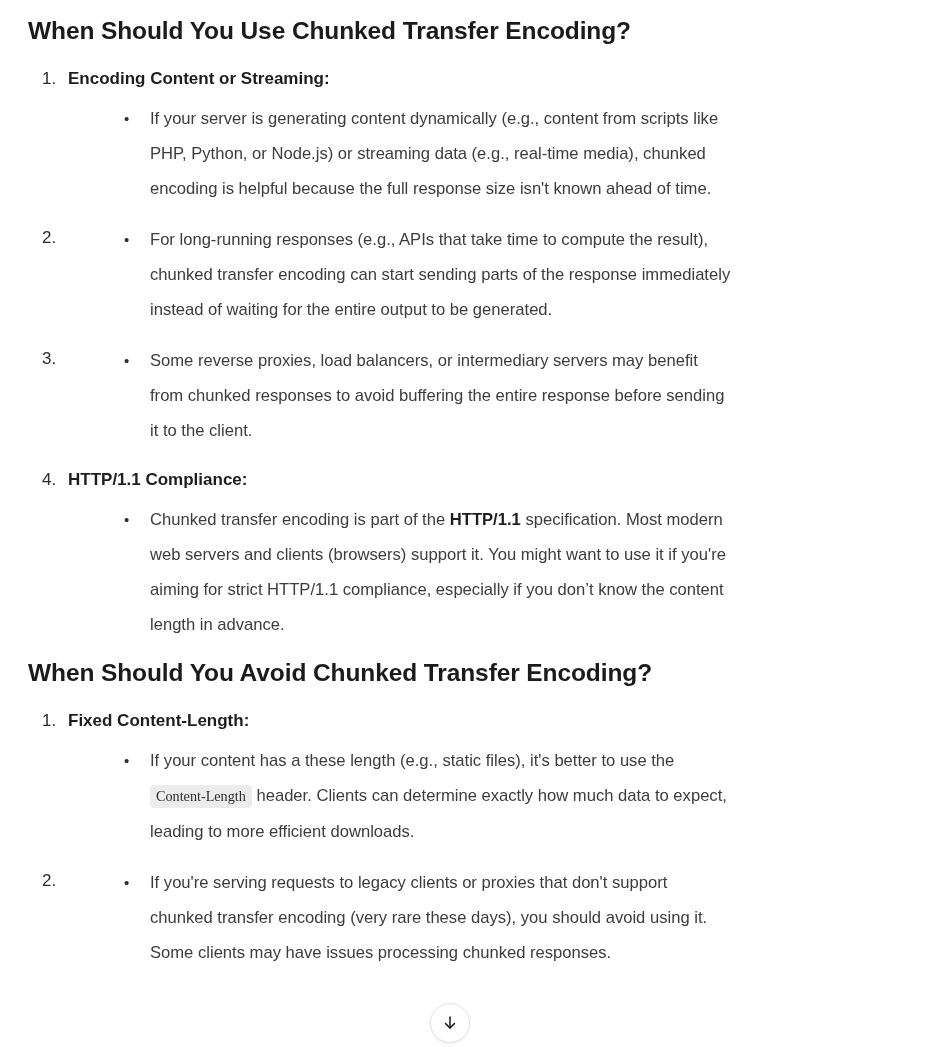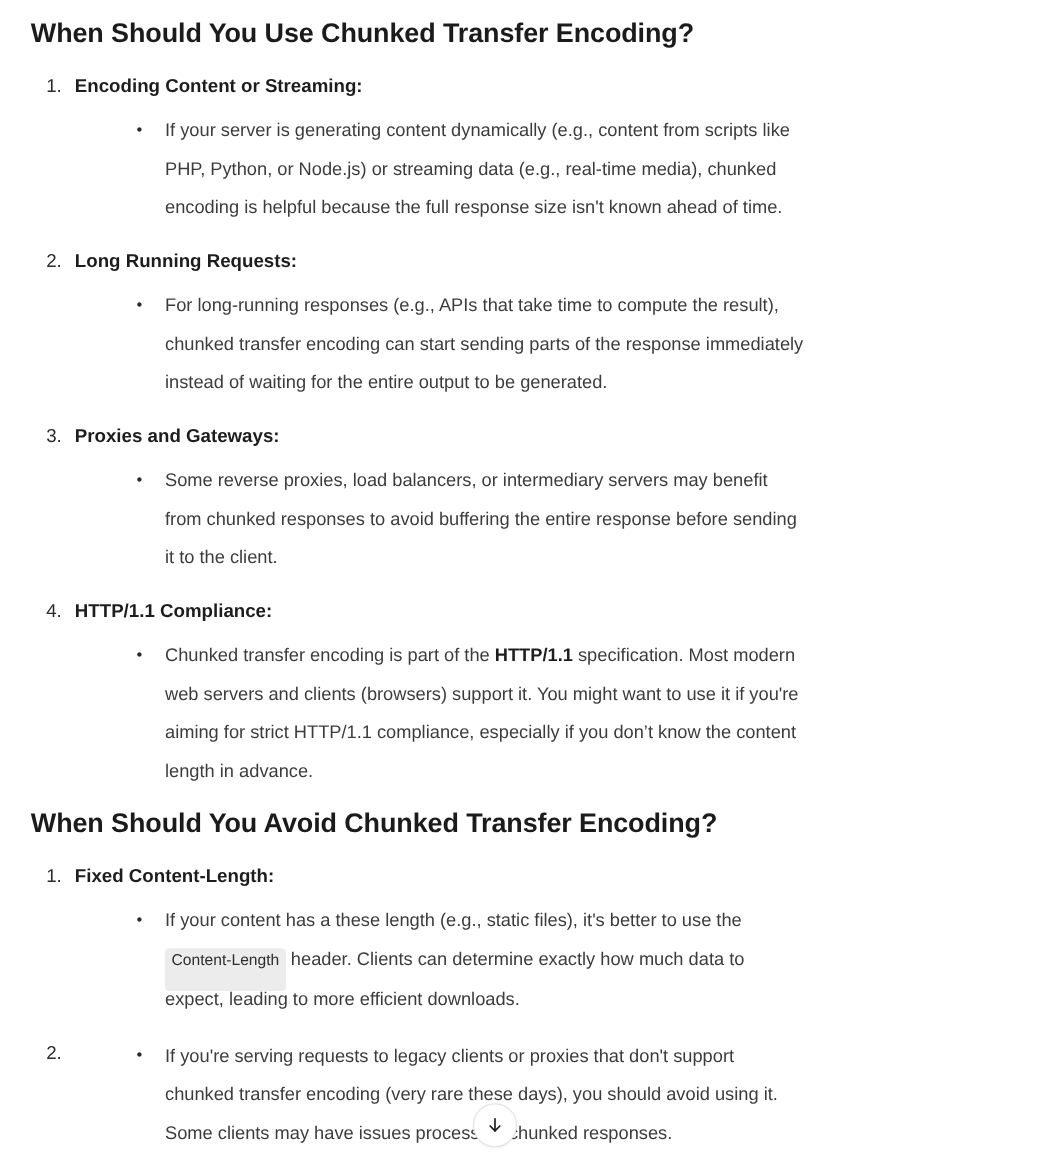--- a/index.html
+++ b/index.html
@@ -98,26 +98,26 @@
     display: block;
     max-width: 828px;
   }
 
   .bold-inline {
     font-weight: 700;
     color: #1d1d1d;
   }
 
   code.code-span {
-    font-family: Liberation Sans, sans-serif;
+    font-family: Liberation Serif, serif;
     font-size: 14.2px;
     background: #ececec;
     color: #2d2d2d;
     border-radius: 4px;
-    padding: 3px 6px 20px 6px;
+    padding: 3px 6px 4px 6px;
     white-space: nowrap;
   }
 
   
   .scroll-down-btn {
     position: absolute;
     left: 430px;
     top: 1003px;
     width: 40px;
     height: 40px;
@@ -144,31 +144,29 @@
         <div class="item-title">Encoding Content or Streaming:</div>
         <ul class="inner">
           <li class="bullet-item">
             <span class="dot">•</span>
             <span class="txt"><span>If your server is generating content dynamically (e.g., content from scripts like PHP, Python, or Node.js) or streaming data (e.g., real-time media), chunked encoding is helpful because the full response size isn't known ahead of time.</span></span>
           </li>
         </ul>
       </li>
       <li class="num-item">
         <span class="marker">2.</span>
-        <div class="item-title">Long Running Requests:</div>
         <ul class="inner">
           <li class="bullet-item">
             <span class="dot">•</span>
             <span class="txt"><span>For long-running responses (e.g., APIs that take time to compute the result), chunked transfer encoding can start sending parts of the response immediately instead of waiting for the entire output to be generated.</span></span>
           </li>
         </ul>
       </li>
       <li class="num-item">
         <span class="marker">3.</span>
-        <div class="item-title">Proxies and Gateways:</div>
         <ul class="inner">
           <li class="bullet-item">
             <span class="dot">•</span>
             <span class="txt"><span>Some reverse proxies, load balancers, or intermediary servers may benefit from chunked responses to avoid buffering the entire response before sending it to the client.</span></span>
           </li>
         </ul>
       </li>
       <li class="num-item">
         <span class="marker">4.</span>
         <div class="item-title">HTTP/1.1 Compliance:</div>

